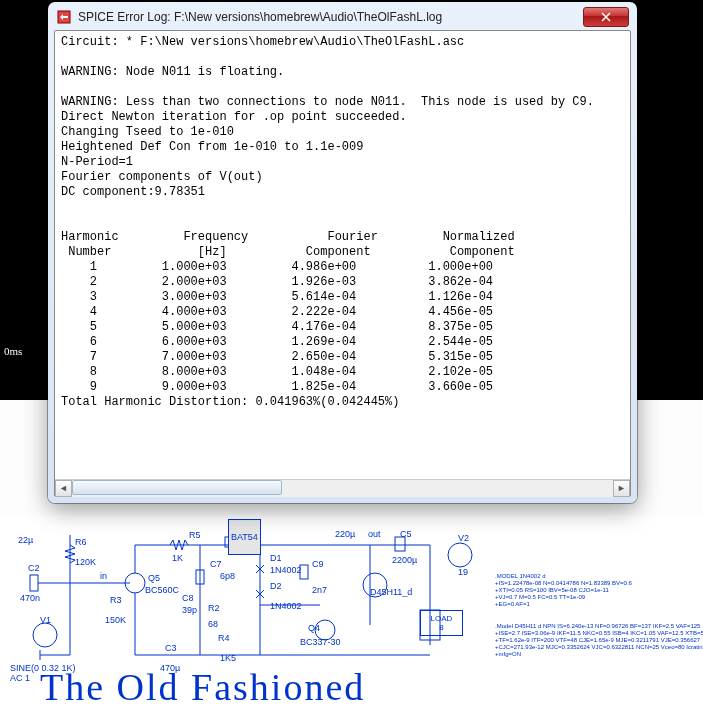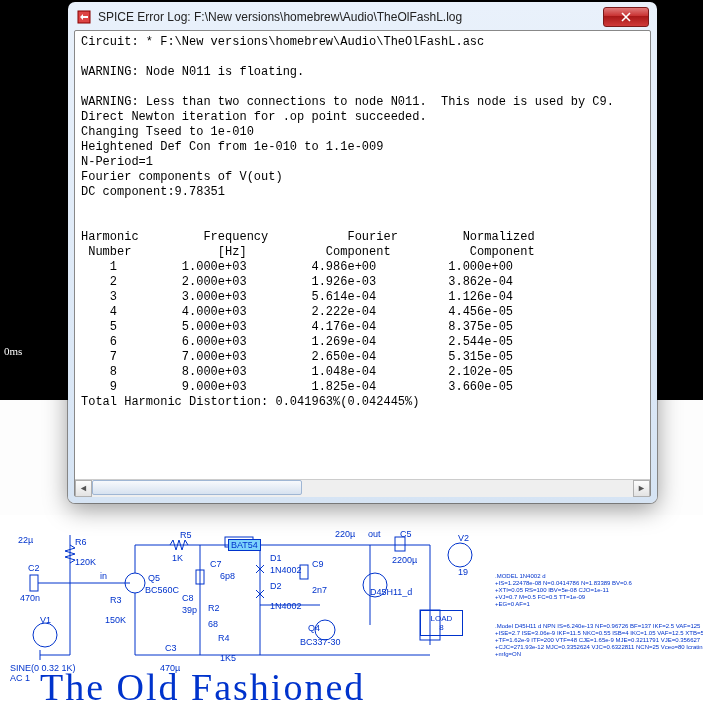--- a/index.html
+++ b/index.html
@@ -54,21 +54,20 @@
 
   
   .win {
     position: absolute;
     top: 2px; left: 48px;
     width: 589px;
     border-radius: 7px;
     box-shadow: 0 0 0 1px rgba(0,0,0,.35), 0 6px 24px rgba(0,0,0,.4);
     background: linear-gradient(#e9f1fb, #d6e4f4);
     padding: 6px;
-    margin-left: 20px;
   }
   .titlebar {
     height: 22px;
     display: flex;
     align-items: center;
     padding: 0 2px 4px 2px;
     font-size: 12px;
     color: #222;
   }
   .titlebar .icon {
@@ -194,33 +193,33 @@
     <span class="component" style="left:40px;top:100px">V1</span>
     <span class="component" style="left:10px;top:148px">SINE(0 0.32 1K)</span>
     <span class="component" style="left:10px;top:158px">AC 1</span>
     <span class="component" style="left:75px;top:22px">R6</span>
     <span class="component" style="left:75px;top:42px">120K</span>
     <span class="component" style="left:100px;top:56px">in</span>
     <span class="component" style="left:110px;top:80px">R3</span>
     <span class="component" style="left:105px;top:100px">150K</span>
     <span class="component" style="left:148px;top:58px">Q5</span>
     <span class="component" style="left:145px;top:70px">BC560C</span>
-    <span class="component" style="left:180px;top:15px">R5</span>
+    <span class="component" style="left:189px;top:15px">R5</span>
     <span class="component" style="left:172px;top:38px">1K</span>
     <span class="component" style="left:210px;top:44px">C7</span>
     <span class="component" style="left:220px;top:56px">6p8</span>
     <span class="component" style="left:182px;top:78px">C8</span>
     <span class="component" style="left:182px;top:90px">39p</span>
     <span class="component" style="left:208px;top:88px">R2</span>
     <span class="component" style="left:208px;top:104px">68</span>
     <span class="component" style="left:165px;top:128px">C3</span>
     <span class="component" style="left:160px;top:148px">470µ</span>
     <span class="component" style="left:218px;top:118px">R4</span>
     <span class="component" style="left:220px;top:138px">1K5</span>
-    <span class="component" style="left:228px;top:24px;background:#7dd3fc;border:1px solid #0033cc;padding:0 2px">BAT54</span>
+    <span class="component" style="left:228px;top:4px;background:#e5e5e5;border:1px solid #0033cc;padding:12px 2px">BAT54</span>
     <span class="component" style="left:270px;top:38px">D1</span>
     <span class="component" style="left:270px;top:50px">1N4002</span>
     <span class="component" style="left:270px;top:66px">D2</span>
     <span class="component" style="left:270px;top:86px">1N4002</span>
     <span class="component" style="left:312px;top:44px">C9</span>
     <span class="component" style="left:312px;top:70px">2n7</span>
     <span class="component" style="left:308px;top:108px">Q4</span>
     <span class="component" style="left:300px;top:122px">BC337-30</span>
     <span class="component" style="left:335px;top:14px">220µ</span>
     <span class="component" style="left:368px;top:14px">out</span>

